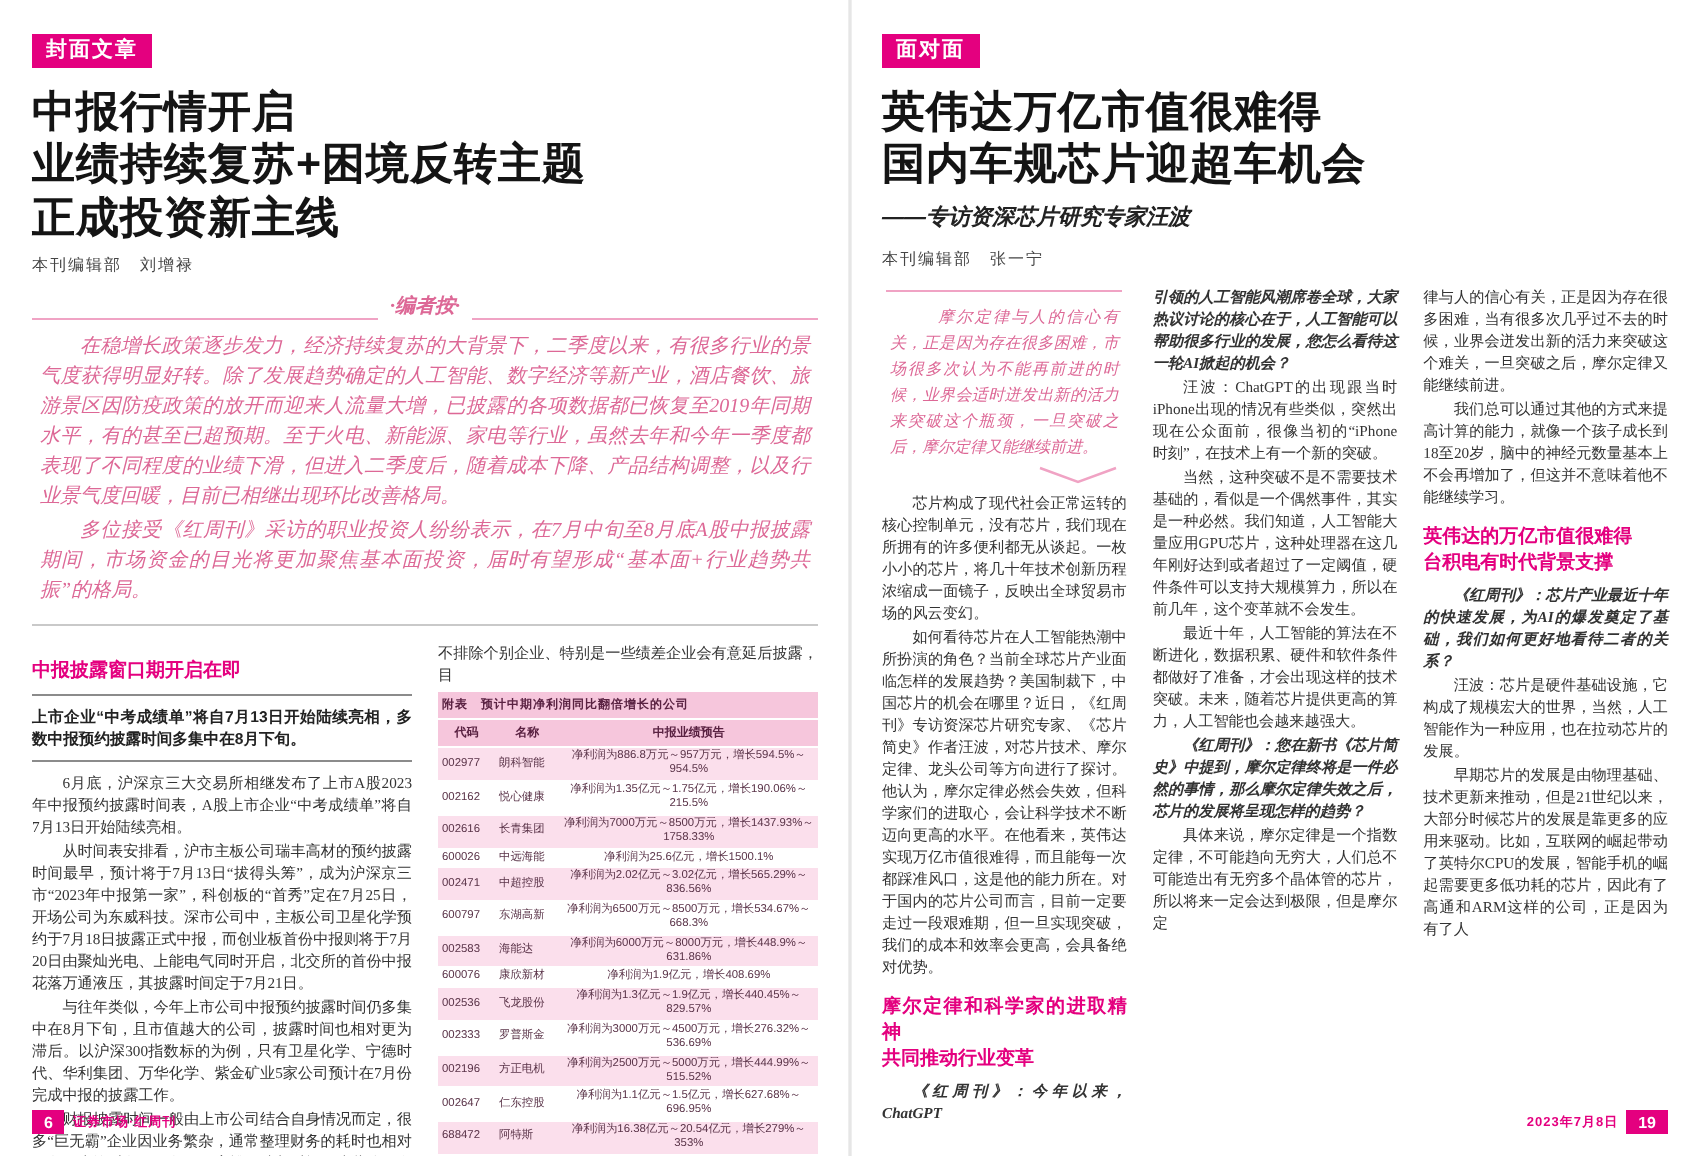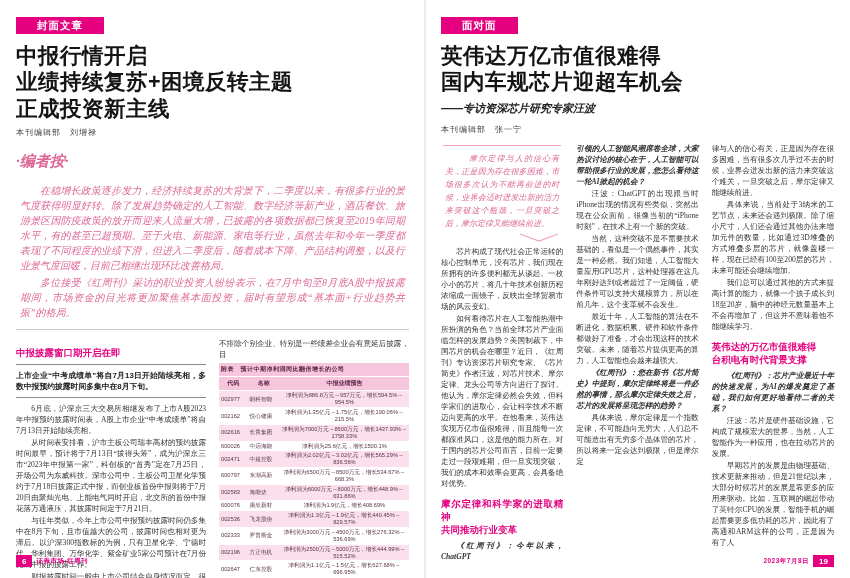--- a/index.html
+++ b/index.html
@@ -11,28 +11,28 @@
   }
   *{box-sizing:border-box;}
   html,body{margin:0;padding:0;}
   body{width:850px;height:578px;background:#fbfafa;font-family:"Liberation Serif",serif;color:#333;}
   .spread{position:relative;width:850px;height:578px;background:#fff;overflow:hidden;}
   .fold{position:absolute;left:424px;top:0;width:2px;height:100%;background:linear-gradient(90deg,#f2f2f2,#e2e2e2,#f2f2f2);}
   .page{position:absolute;top:0;width:425px;height:578px;padding:15px 16px 28px;overflow:hidden;}
   .page.left{left:0;}
   .page.right{left:425px;}
   .badge{display:inline-block;background:var(--mag);color:#fff;font-family:"Liberation Sans",sans-serif;
-         font-weight:bold;font-size:10.5px;line-height:1;padding:3px 21px;letter-spacing:1px;}
+         font-weight:bold;font-size:10.5px;line-height:1;padding:3px 7px;letter-spacing:1px;}
   h1.title{font-family:"Liberation Sans",sans-serif;font-weight:900;color:#141414;
            font-size:21.5px;line-height:1.24;margin:9px 0 5px;letter-spacing:0.5px;}
   h1.title span{display:block;}
   .subtitle{font-family:"Liberation Sans",sans-serif;font-weight:bold;font-size:11px;color:#222;margin:0 0 8px;font-style:italic;}
   .byline{font-family:"Liberation Sans",sans-serif;font-size:8px;color:#454545;margin:4px 0 8px;letter-spacing:1px;}
-  .note-divider{display:flex;align-items:flex-start;gap:6px;color:var(--pink-text);
-                font-style:italic;font-weight:bold;font-size:15px;margin:4px 0 6px;flex-direction:column;}
+  .note-divider{display:flex;align-items:flex-end;gap:6px;color:var(--pink-text);
+                font-style:italic;font-weight:bold;font-size:10px;margin:4px 0 6px;}
   .note-divider .rule{flex:1;height:1px;background:var(--pink-line);}
   .note p{color:var(--pink-text);font-size:10px;line-height:1.5;font-style:italic;
           text-align:justify;text-indent:2em;margin:0 4px 2px;}
   .rule-gray{height:1px;background:#c9c9c9;margin:9px 0 8px;}
   .cols{display:flex;gap:13px;}
   .col{flex:1;min-width:0;}
   .para{font-size:7.6px;line-height:1.45;text-align:justify;text-indent:2em;margin:0 0 1px;}
   .para.noindent{text-indent:0;}
   .para.q{font-weight:bold;font-style:italic;}
   .para.lead{font-family:"Liberation Sans",sans-serif;font-weight:bold;color:#222;
@@ -240,21 +240,20 @@
       <div class="col">
           <p class="para q noindent">引领的人工智能风潮席卷全球，大家热议讨论的核心在于，人工智能可以帮助很多行业的发展，您怎么看待这一轮AI掀起的机会？</p>
           <p class="para body">汪波：ChatGPT的出现跟当时iPhone出现的情况有些类似，突然出现在公众面前，很像当初的“iPhone时刻”，在技术上有一个新的突破。</p>
           <p class="para body">当然，这种突破不是不需要技术基础的，看似是一个偶然事件，其实是一种必然。我们知道，人工智能大量应用GPU芯片，这种处理器在这几年刚好达到或者超过了一定阈值，硬件条件可以支持大规模算力，所以在前几年，这个变革就不会发生。</p>
           <p class="para body">最近十年，人工智能的算法在不断进化，数据积累、硬件和软件条件都做好了准备，才会出现这样的技术突破。未来，随着芯片提供更高的算力，人工智能也会越来越强大。</p>
           <p class="para q">《红周刊》：您在新书《芯片简史》中提到，摩尔定律终将是一件必然的事情，那么摩尔定律失效之后，芯片的发展将呈现怎样的趋势？</p>
           <p class="para body">具体来说，摩尔定律是一个指数定律，不可能趋向无穷大，人们总不可能造出有无穷多个晶体管的芯片，所以将来一定会达到极限，但是摩尔定</p>
         </div>
       <div class="col">
           <p class="para body noindent">律与人的信心有关，正是因为存在很多困难，当有很多次几乎过不去的时候，业界会迸发出新的活力来突破这个难关，一旦突破之后，摩尔定律又能继续前进。</p>
-          <p class="para body">具体来说，当前处于3纳米的工艺节点，未来还会遇到极限。除了缩小尺寸，人们还会通过其他办法来增加元件的数量，比如通过3D堆叠的方式堆叠多层的芯片，就像盖楼一样，现在已经有100至200层的芯片，未来可能还会继续增加。</p>
           <p class="para body">我们总可以通过其他的方式来提高计算的能力，就像一个孩子成长到18至20岁，脑中的神经元数量基本上不会再增加了，但这并不意味着他不能继续学习。</p>
           <p class="para subhead">英伟达的万亿市值很难得
 台积电有时代背景支撑</p>
           <p class="para q">《红周刊》：芯片产业最近十年的快速发展，为AI的爆发奠定了基础，我们如何更好地看待二者的关系？</p>
           <p class="para body">汪波：芯片是硬件基础设施，它构成了规模宏大的世界，当然，人工智能作为一种应用，也在拉动芯片的发展。</p>
           <p class="para body">早期芯片的发展是由物理基础、技术更新来推动，但是21世纪以来，大部分时候芯片的发展是靠更多的应用来驱动。比如，互联网的崛起带动了英特尔CPU的发展，智能手机的崛起需要更多低功耗的芯片，因此有了高通和ARM这样的公司，正是因为有了人</p>
         </div>
     </div>
 
     <div class="footer fr">

